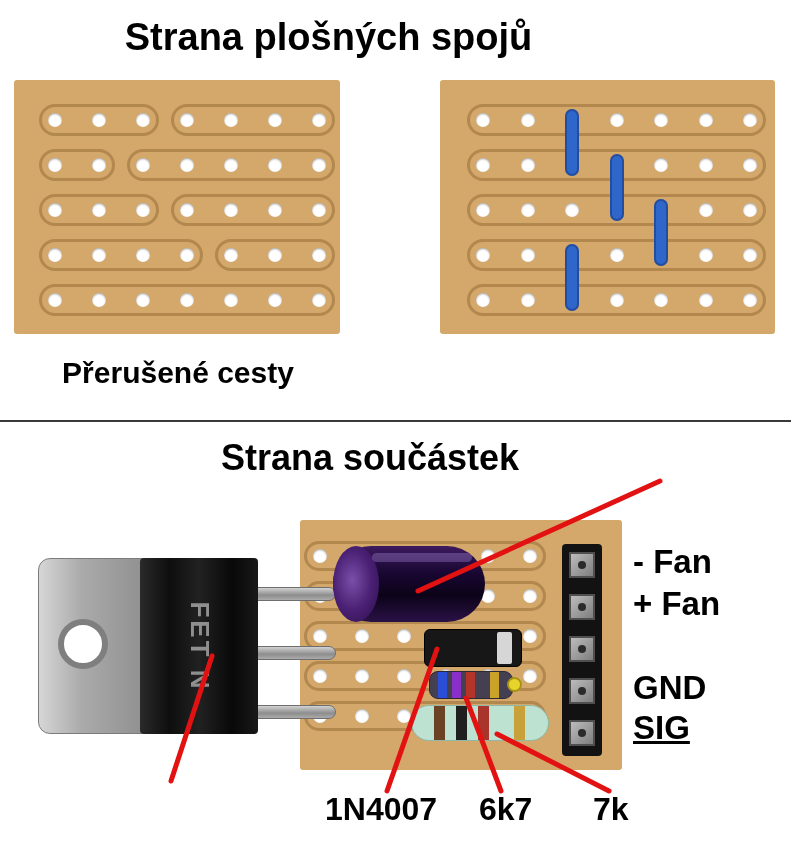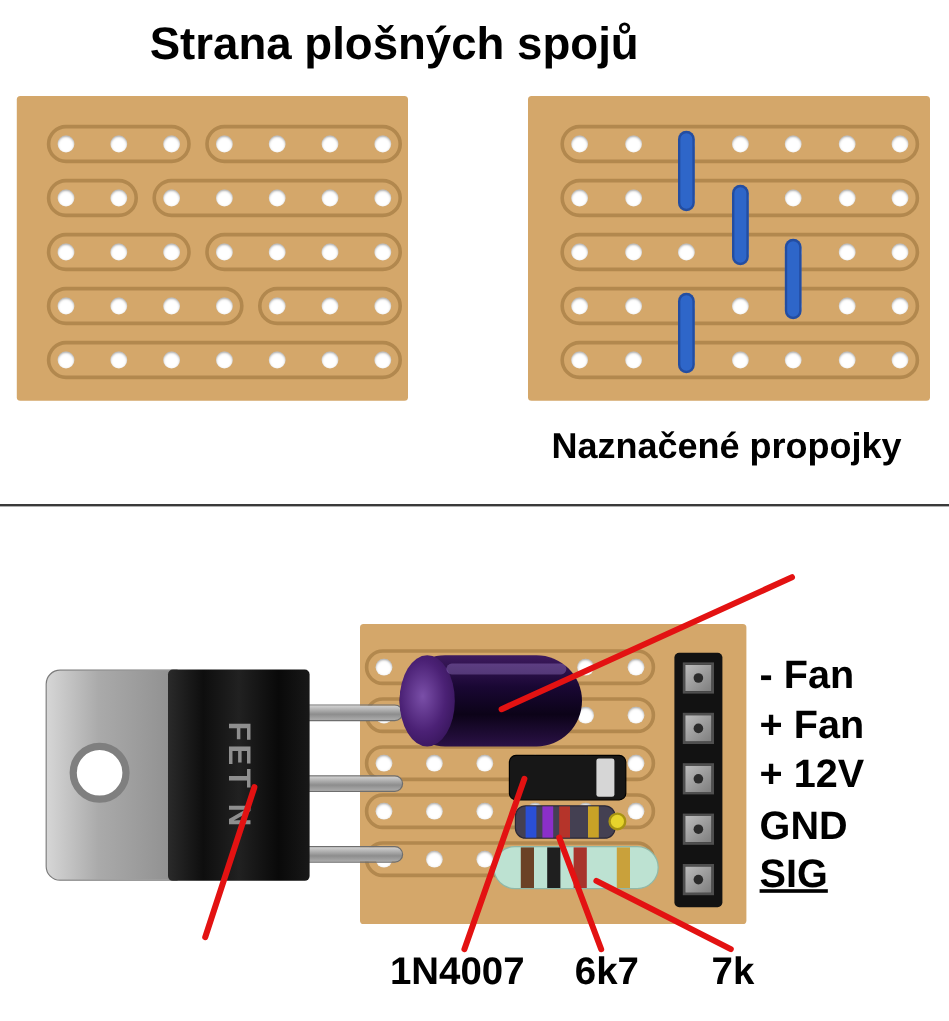--- a/index.html
+++ b/index.html
@@ -175,24 +175,25 @@
       <div class="hole" style="left: 169.5px; top: 213px; height: 14px; width: 14px;"></div>
       <div class="hole" style="left: 214px; top: 213px; height: 14px; width: 14px;"></div>
       <div class="hole" style="left: 258.5px; top: 213px; height: 14px; width: 14px;"></div>
       <div class="hole" style="left: 303px; top: 213px; height: 14px; width: 14px;"></div>
       <div class="jumper" style="left: 125px; top: 29px; height: 67px;"></div>
       <div class="jumper" style="left: 169.5px; top: 74px; height: 67px;"></div>
       <div class="jumper" style="left: 214px; top: 119px; height: 67px;"></div>
       <div class="jumper" style="left: 125px; top: 164px; height: 67px;"></div>
     </div>
 
-  <div class="caption" id="caption-right">Naznačené propojky</div>
+  <div class="caption" id="caption-left">Přerušené cesty</div>
 
   <div class="divider"></div>
 
+  <div class="ttl" id="bottom-title">Strana součástek</div>
 
   <div class="board" id="board-comp">
       <div class="track" style="left: 4px; top: 21px; width: 242px; height: 30px;"></div>
       <div class="hole" style="left: 13px; top: 29px; height: 14px; width: 14px;"></div>
       <div class="hole" style="left: 55px; top: 29px; height: 14px; width: 14px;"></div>
       <div class="hole" style="left: 97px; top: 29px; height: 14px; width: 14px;"></div>
       <div class="hole" style="left: 139px; top: 29px; height: 14px; width: 14px;"></div>
       <div class="hole" style="left: 181px; top: 29px; height: 14px; width: 14px;"></div>
       <div class="hole" style="left: 223px; top: 29px; height: 14px; width: 14px;"></div>
       <div class="track" style="left: 4px; top: 61px; width: 242px; height: 30px;"></div>
@@ -260,21 +261,20 @@
 
   <div class="header-strip"></div>
   <div class="pad" style="top:552px;"></div>
   <div class="pad" style="top:594px;"></div>
   <div class="pad" style="top:636px;"></div>
   <div class="pad" style="top:678px;"></div>
   <div class="pad" style="top:720px;"></div>
 
   <div class="pin-label" style="top:543px;">- Fan</div>
   <div class="pin-label" style="top:585px;">+ Fan</div>
-  <div class="pin-label" style="top:626px;">+ 12V</div>
   <div class="pin-label" style="top:669px;">GND</div>
   <div class="pin-label" style="top:709px;text-decoration:underline;">SIG</div>
 
   <svg class="overlay" width="791" height="851">
     <line class="ann" x1="660" y1="481" x2="418" y2="591"></line>
     <line class="ann" x1="171" y1="781" x2="212" y2="656"></line>
     <line class="ann" x1="387" y1="791" x2="437" y2="649"></line>
     <line class="ann" x1="501" y1="791" x2="466" y2="698"></line>
     <line class="ann" x1="609" y1="791" x2="497" y2="734"></line>
   </svg>

